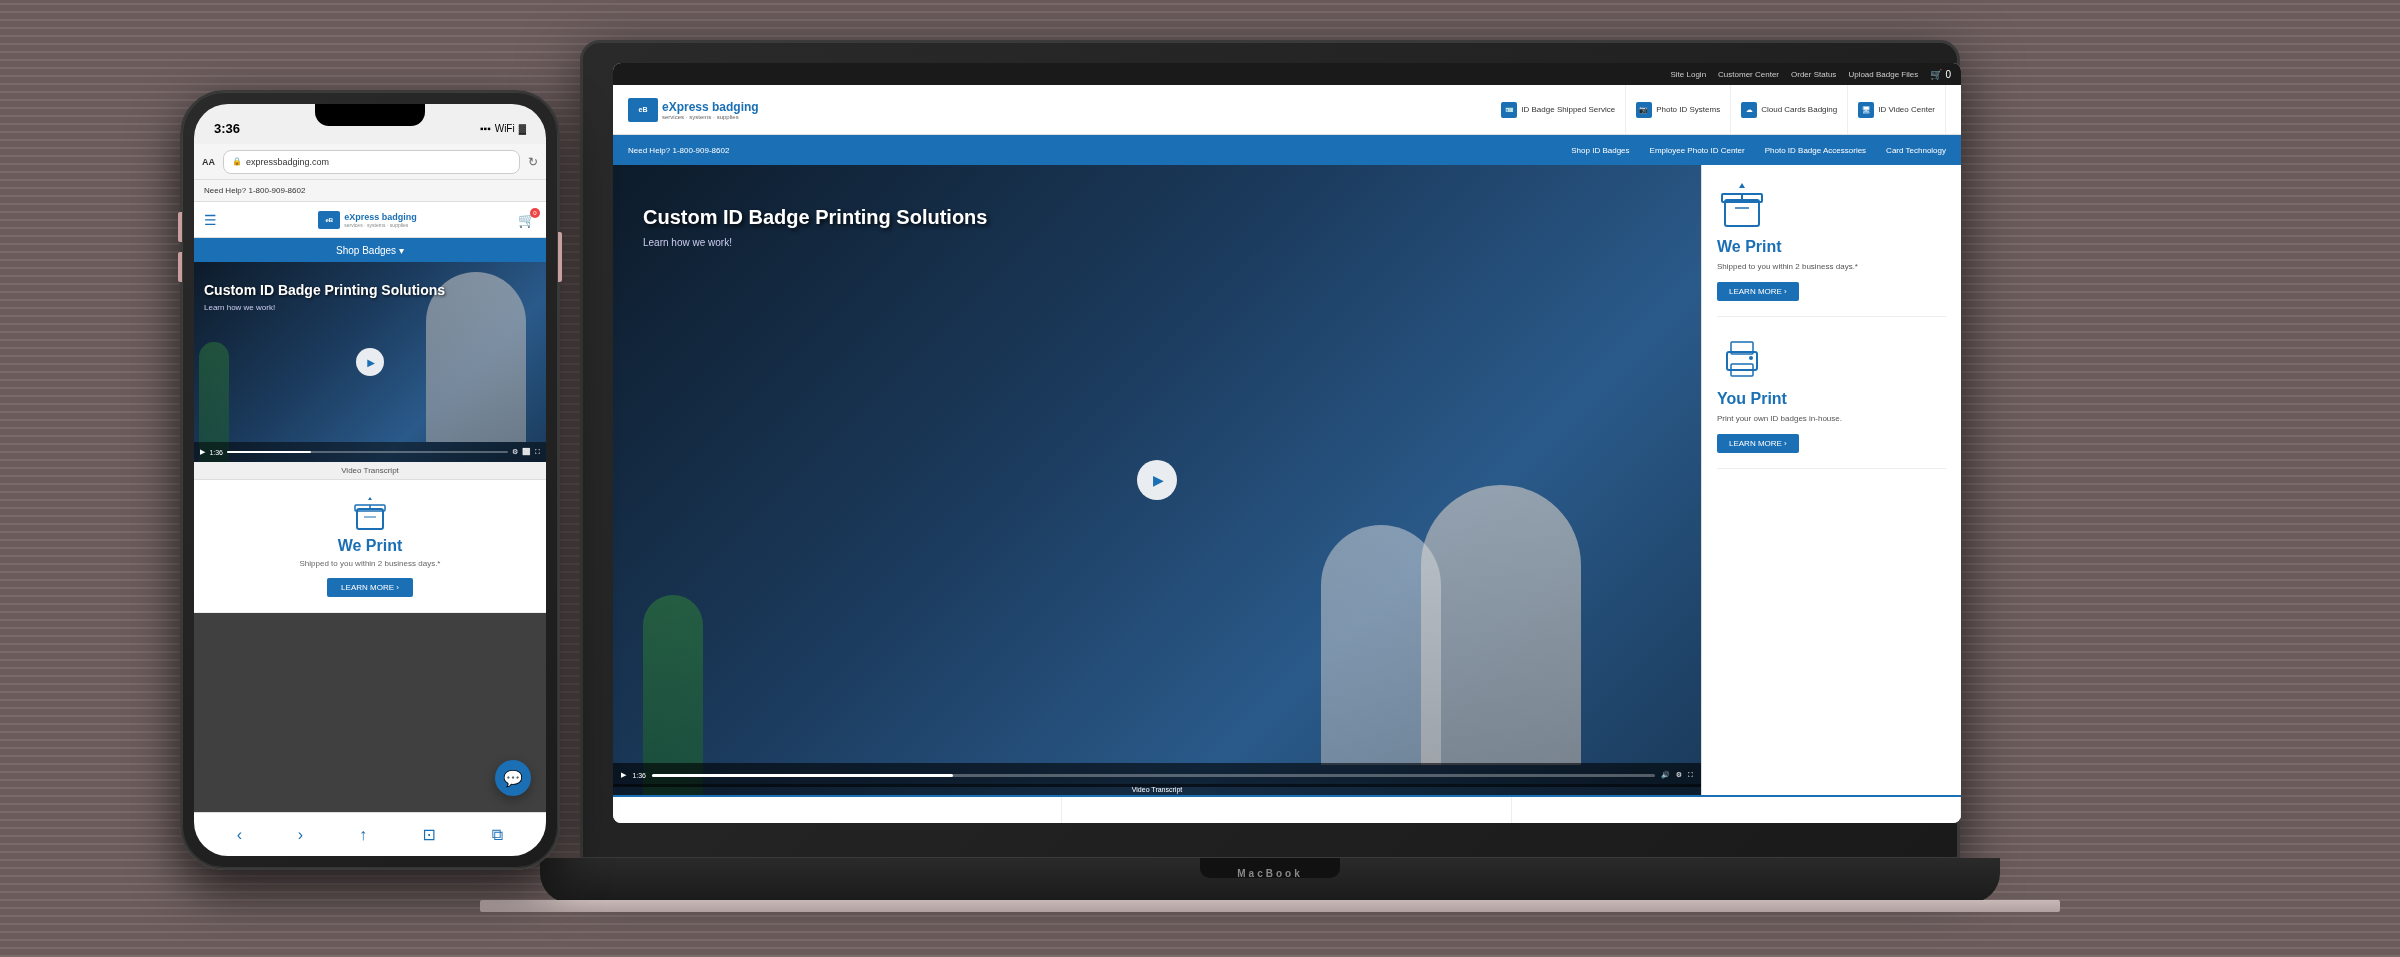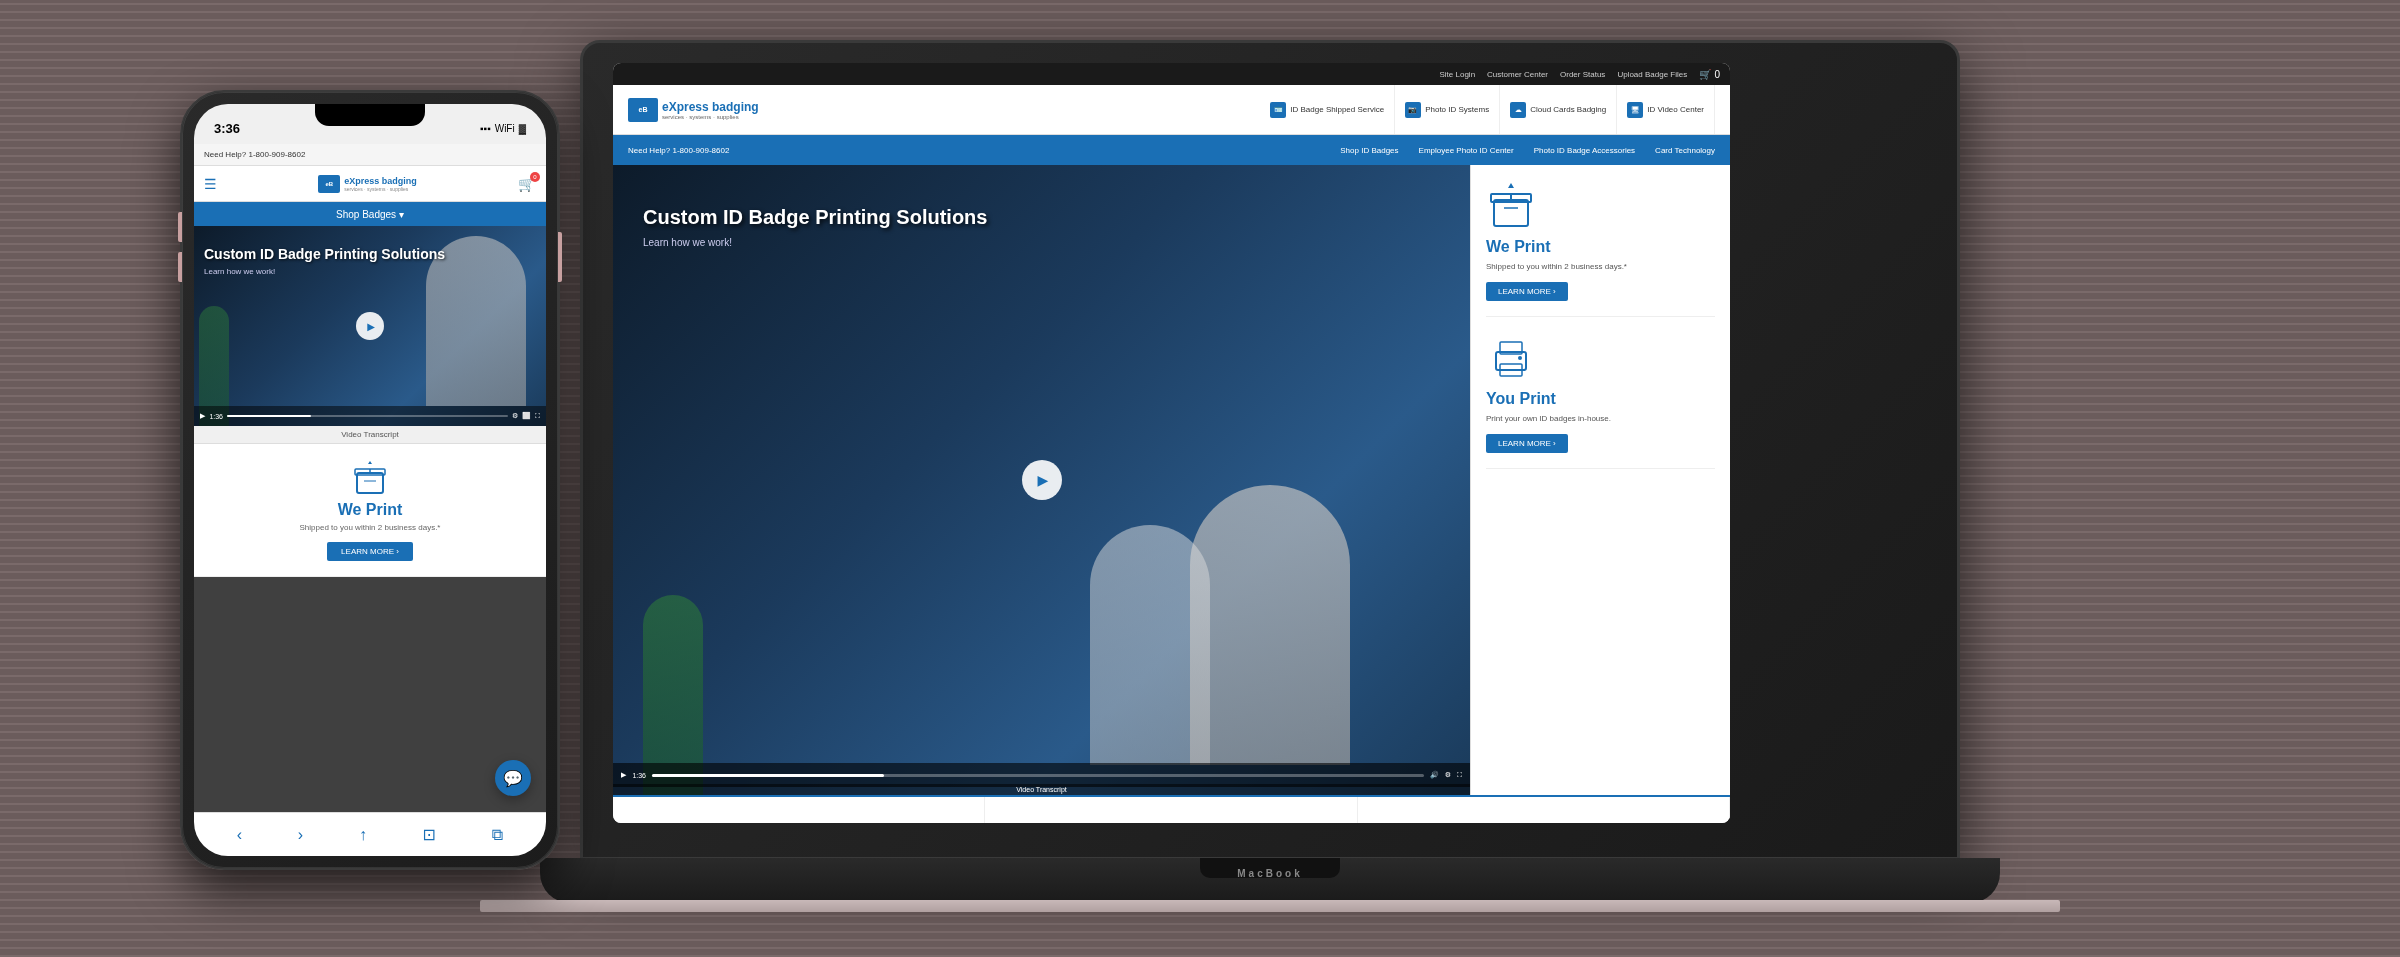--- a/index.html
+++ b/index.html
@@ -41,21 +41,21 @@
       height: 820px;
       background: linear-gradient(135deg, #2a2a2a 0%, #1a1a1a 100%);
       border-radius: 20px 20px 0 0;
       border: 3px solid #3a3a3a;
       box-shadow: 0 20px 60px rgba(0,0,0,0.7);
     }
 
     .laptop-screen-bezel {
       position: absolute;
       left: 30px; top: 20px;
-      width: 1117px;
+      width: 1348px;
       height: 760px;
       background: #000;
       border-radius: 8px;
       overflow: hidden;
     }
 
     .laptop-screen {
       width: 100%;
       height: 100%;
       background: #f0f0f0;
@@ -785,20 +785,28 @@
 
         <div class="phone-status-bar">
           <span class="phone-time">3:36</span>
           <div class="phone-icons">
             <span>▪▪▪</span>
             <span>WiFi</span>
             <span>▓</span>
           </div>
         </div>
 
+        <div class="phone-browser-bar">
+          <span class="phone-aa">AA</span>
+          <div class="phone-url-bar">
+            <span class="phone-lock">🔒</span>
+            <span class="phone-url-text">expressbadging.com</span>
+          </div>
+          <span class="phone-reload">↻</span>
+        </div>
 
         <div class="phone-site-help">
           <span>Need Help? 1-800-909-8602</span>
         </div>
 
         <div class="phone-site-header">
           <span class="phone-hamburger">☰</span>
           <div style="display:flex;align-items:center;gap:4px;">
             <div style="width:22px;height:18px;background:#1a6fb5;border-radius:2px;display:flex;align-items:center;justify-content:center;color:#fff;font-size:6px;font-weight:bold;">eB</div>
             <div>

